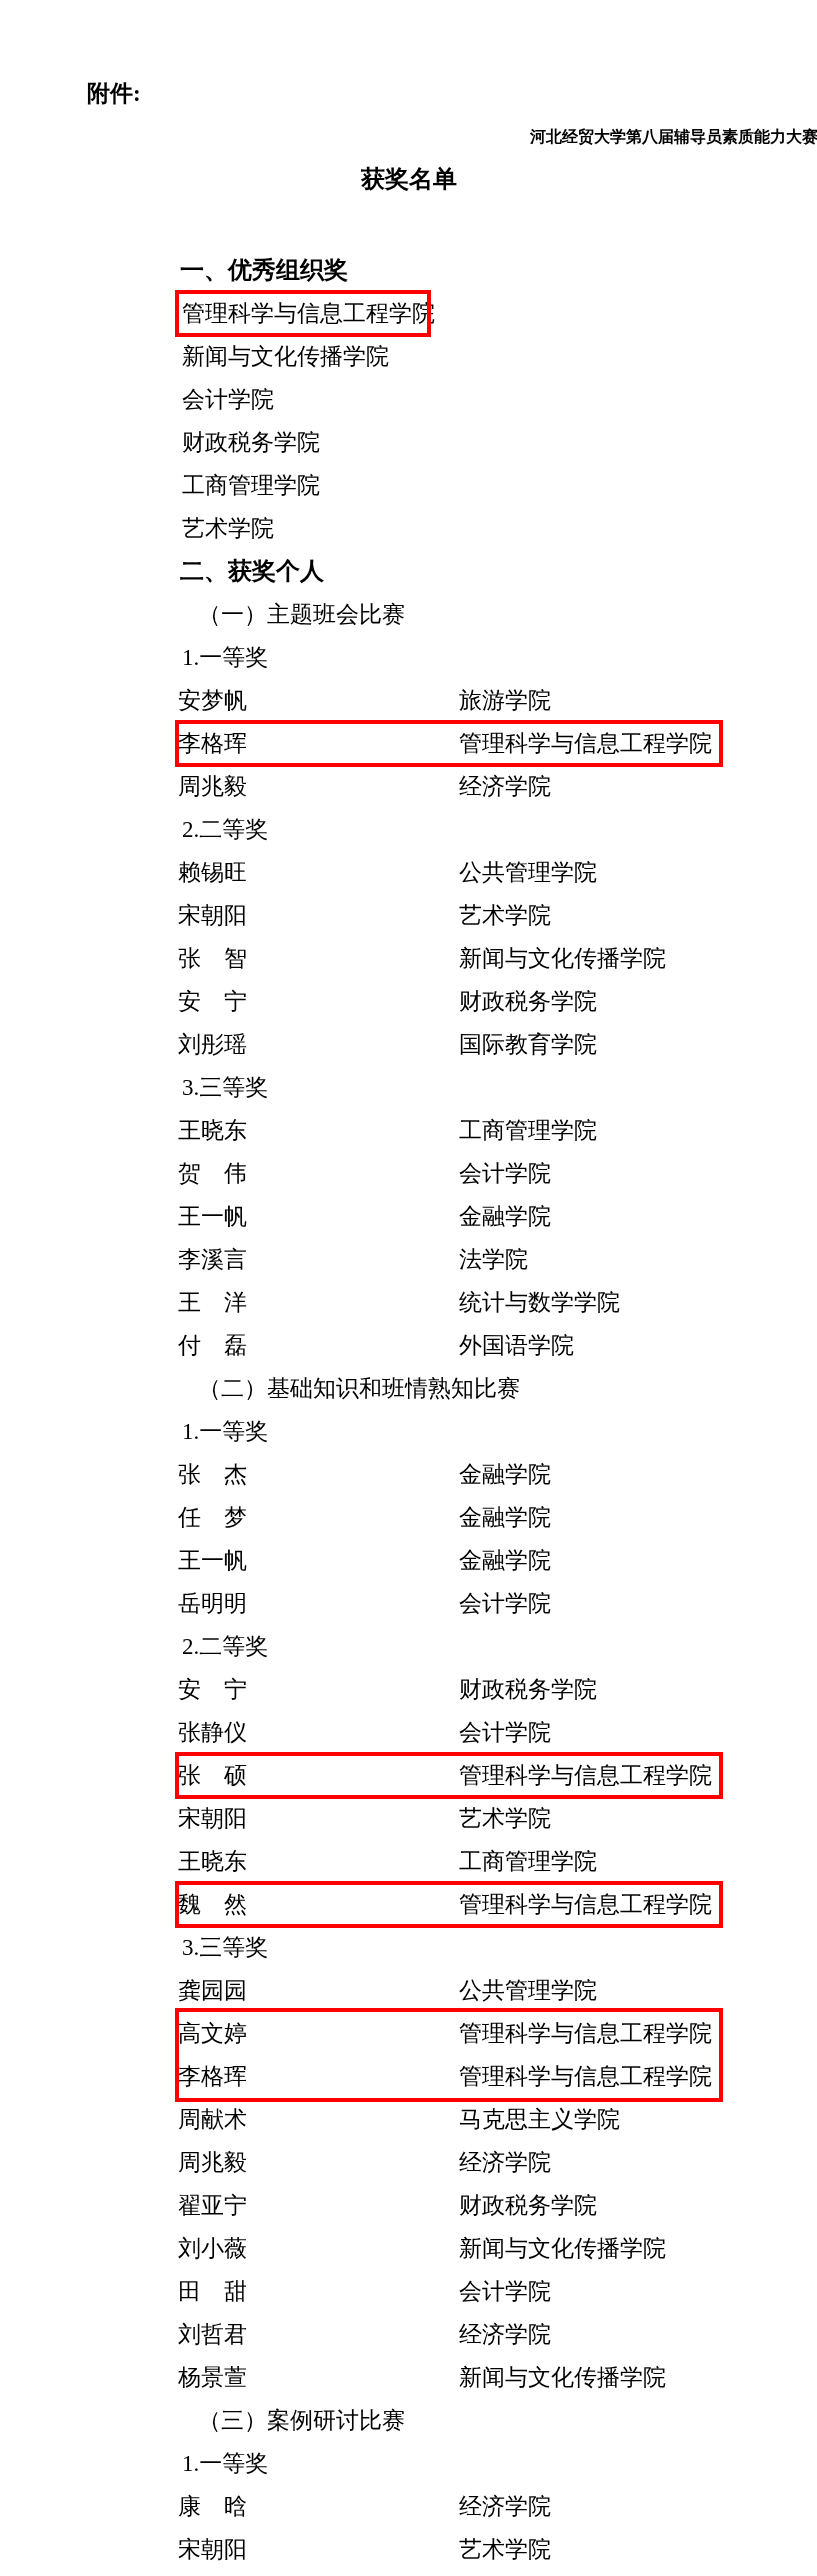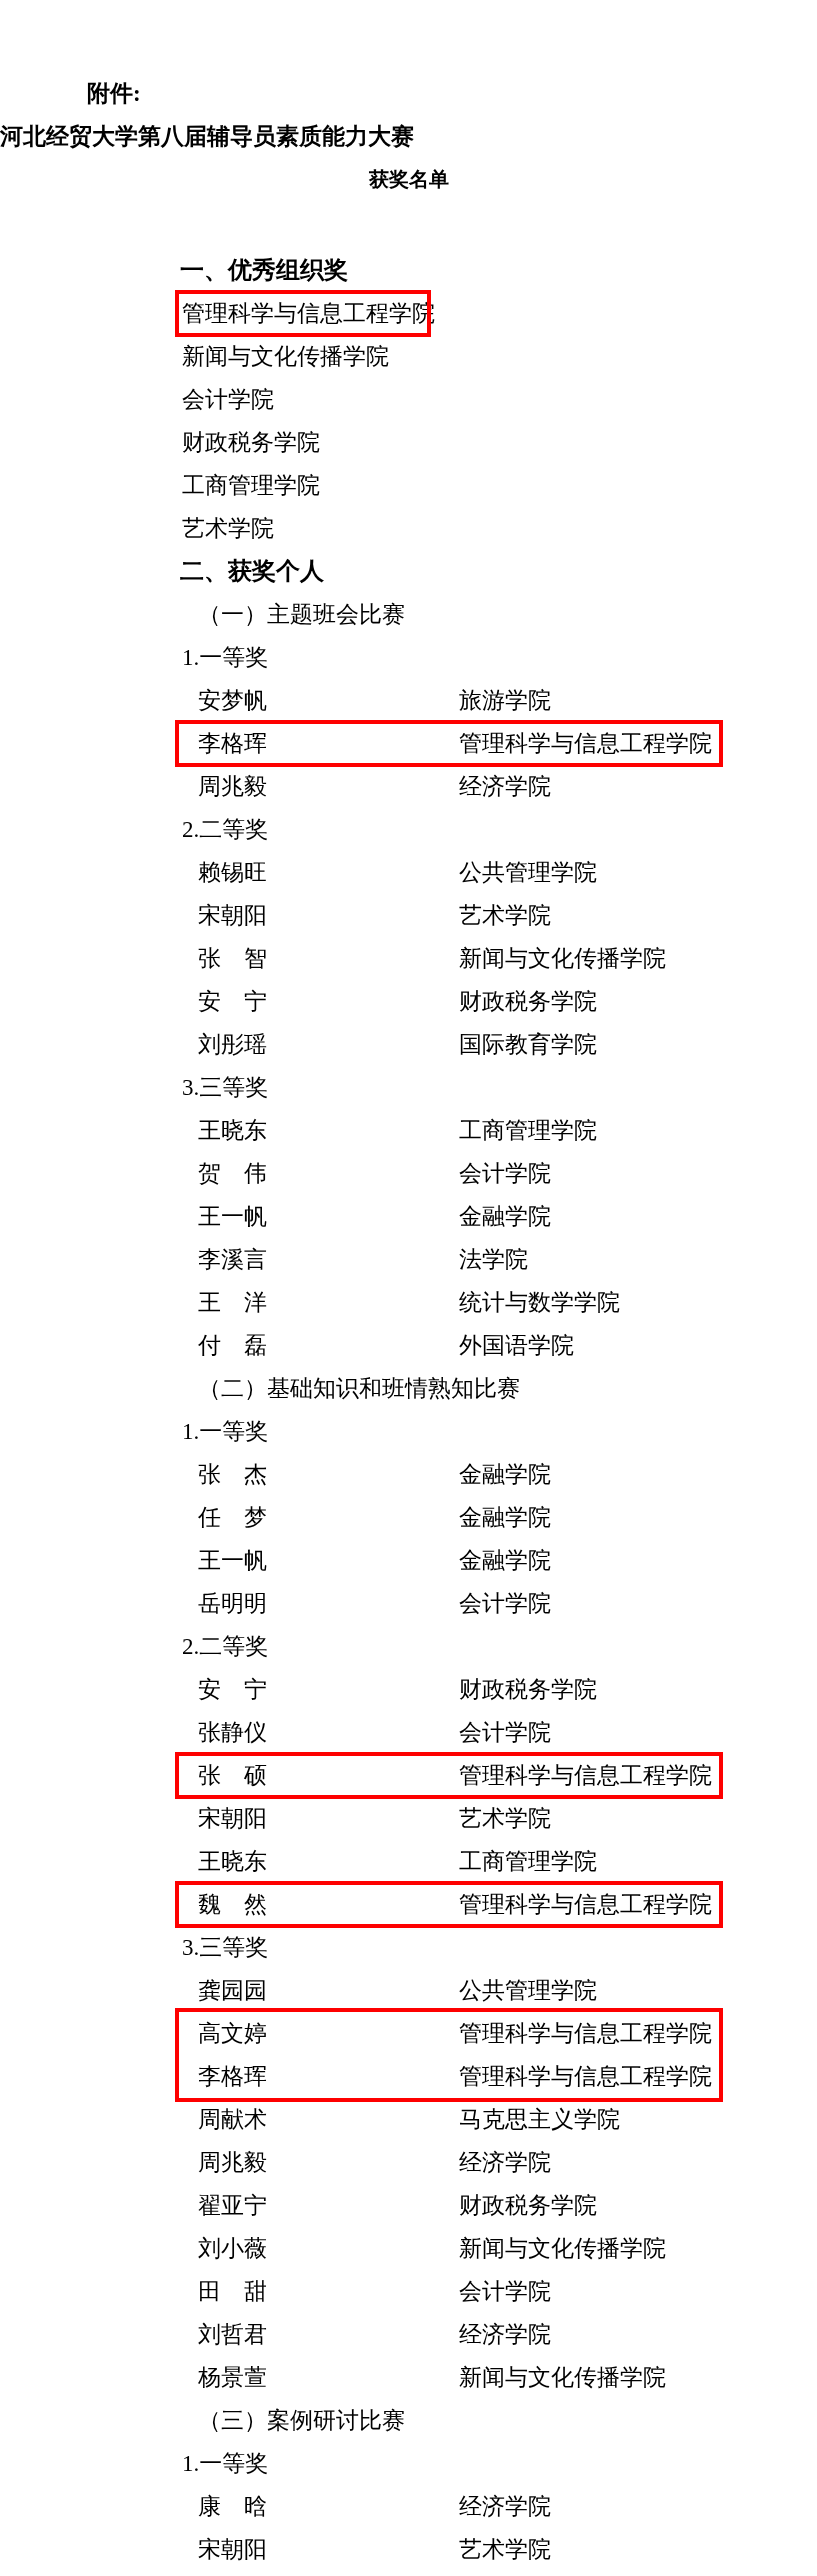--- a/index.html
+++ b/index.html
@@ -13,41 +13,41 @@
     overflow:hidden;
   }
   .header{padding-top:72px;}
   .attachment{
     height:43px;line-height:43px;
     padding-left:87px;
     font-weight:bold;font-size:23px;
   }
   .doc-title{
     height:43px;line-height:43px;
-    text-align:left;
-    font-weight:bold;font-size:23px;
+    text-align:right;
+    font-weight:bold;font-size:16px;
   }
   .doc-subtitle{
     height:43px;line-height:43px;
     text-align:center;
-    font-weight:bold;font-size:20px;
+    font-weight:bold;font-size:24px;
   }
   .rows{margin-top:48px;}
   .row{
     position:relative;
     height:43px;line-height:43px;
     font-size:23px;
     white-space:nowrap;
     margin-left:12px;
   }
   .row .label{position:absolute;left:168px;}
   .row.kind-section .label{font-weight:bold;font-size:24px;}
   .row.kind-subsection .label{left:186px;font-weight:normal;}
   .row.kind-award .label{left:170px;font-weight:normal;}
-  .row .name{position:absolute;left:186px;}
+  .row .name{position:absolute;left:166px;}
   .row .college{position:absolute;left:447px;}
   .row.kind-org .name{left:170px;}
   .redbox{
     position:absolute;
     left:163px;width:548px;
     border:4.1px solid #fe0000;
     box-sizing:border-box;
     pointer-events:none;
   }
   .box-full{top:-2.1px;bottom:-2.1px;}

